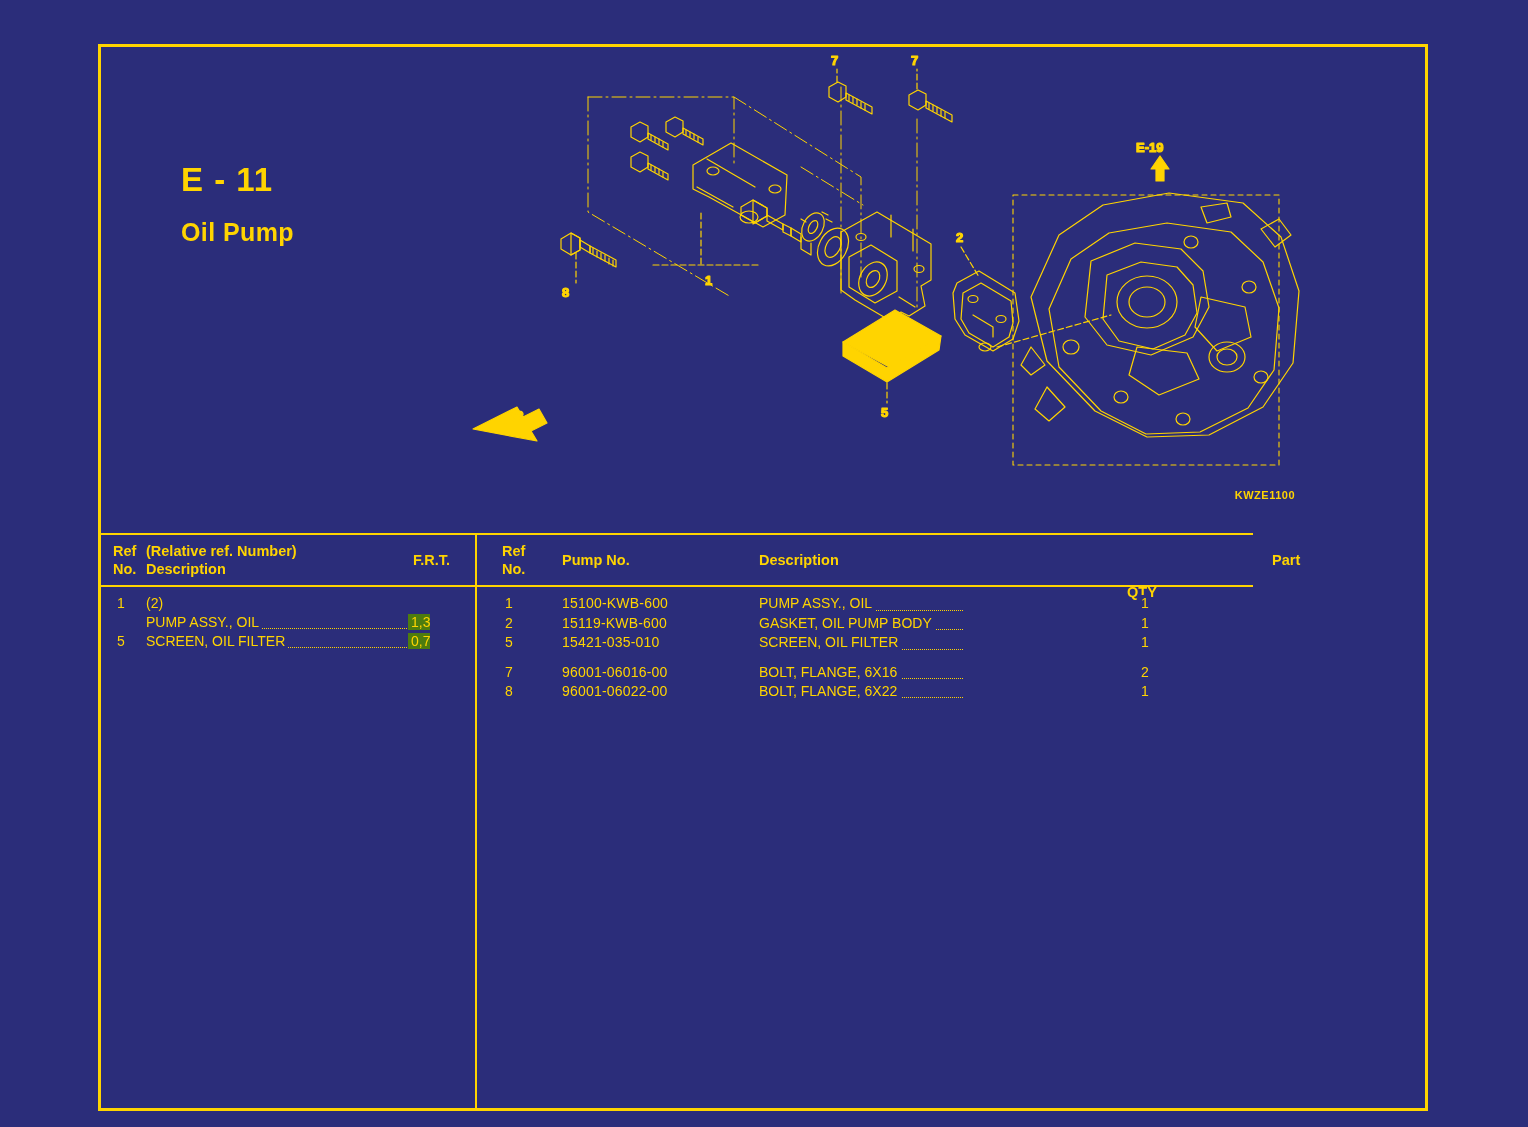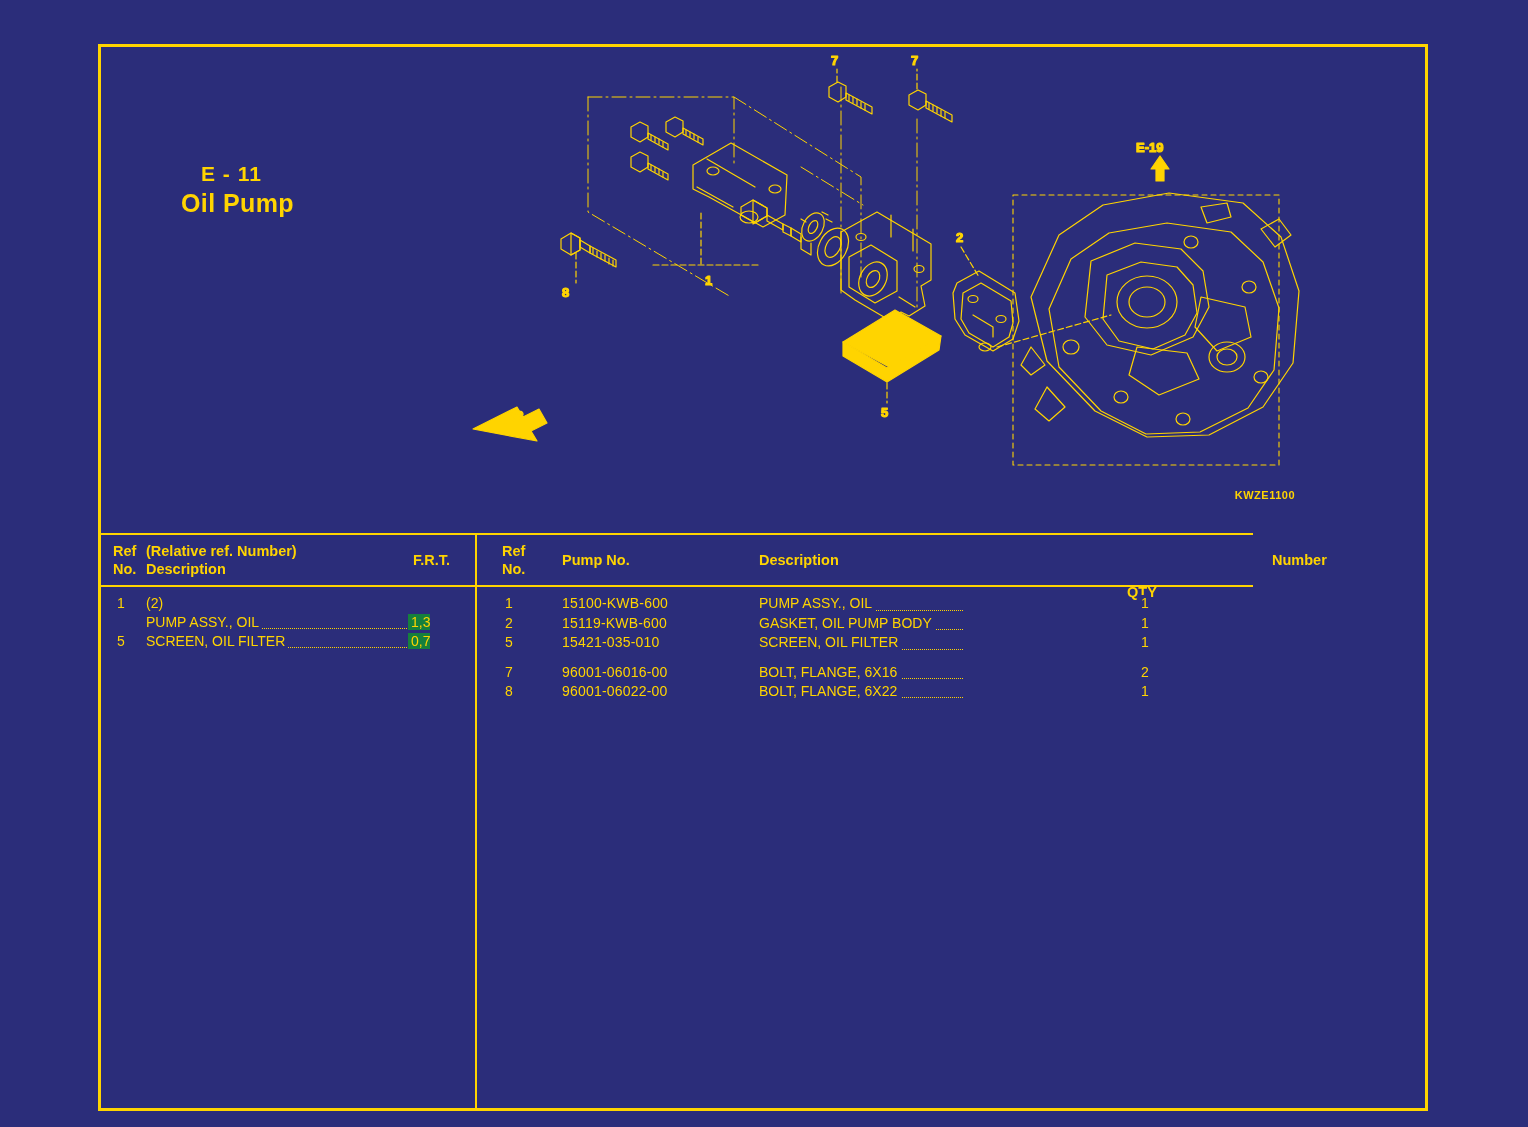--- a/index.html
+++ b/index.html
@@ -38,30 +38,29 @@
     width: 1324px;
     height: 486px;
   }
   .title-block {
     position: absolute;
     left: 80px;
     top: 115px;
     width: 320px;
   }
   .title-code {
-    font-size: 21px;
+    font-size: 33px;
     font-weight: bold;
     letter-spacing: 1px;
     line-height: 1.1;
-    margin-left: 20px;
   }
   .title-name {
     font-size: 25px;
     font-weight: bold;
-    margin-top: 4px;
+    margin-top: 20px;
     letter-spacing: 0.4px;
   }
   .drawing-code {
     position: absolute;
     right: 130px;
     bottom: 32px;
     font-size: 11px;
     letter-spacing: 0.5px;
     font-weight: bold;
   }
@@ -151,21 +150,21 @@
   .lrow .lbl {
     position: absolute;
     left: 48px;
     background: #2b2d7a;
     padding-right: 3px;
     z-index: 1;
   }
   .lrow .frt {
     position: absolute;
     left: 310px;
-    background: #15803d;
+    background: #4d7c0f;
     padding-left: 3px;
     z-index: 1;
   }
 
   
   .right-body {
     position: absolute;
     left: 0;
     top: 62px;
     right: 0;
@@ -423,21 +422,21 @@
     </div>
 
     <div class="right-col">
       <div class="rh rh-ref">
         <div>Ref</div>
         <div>No.</div>
       </div>
       <div class="rh rh-part">Pump No.</div>
       <div class="rh rh-desc">Description</div>
       <div class="rh rh-qty">QTY</div>
-      <div class="rh rh-notes">Number</div>
+      <div class="rh rh-notes">Part</div>
 
       <div class="right-body">
         <div class="rrow">
           <span class="rn">1</span>
           <span class="pn">15100-KWB-600</span>
           <span class="dots"></span>
           <span class="ds">PUMP ASSY., OIL</span>
           <span class="qt">1</span>
           <span class="nt"></span>
         </div>

